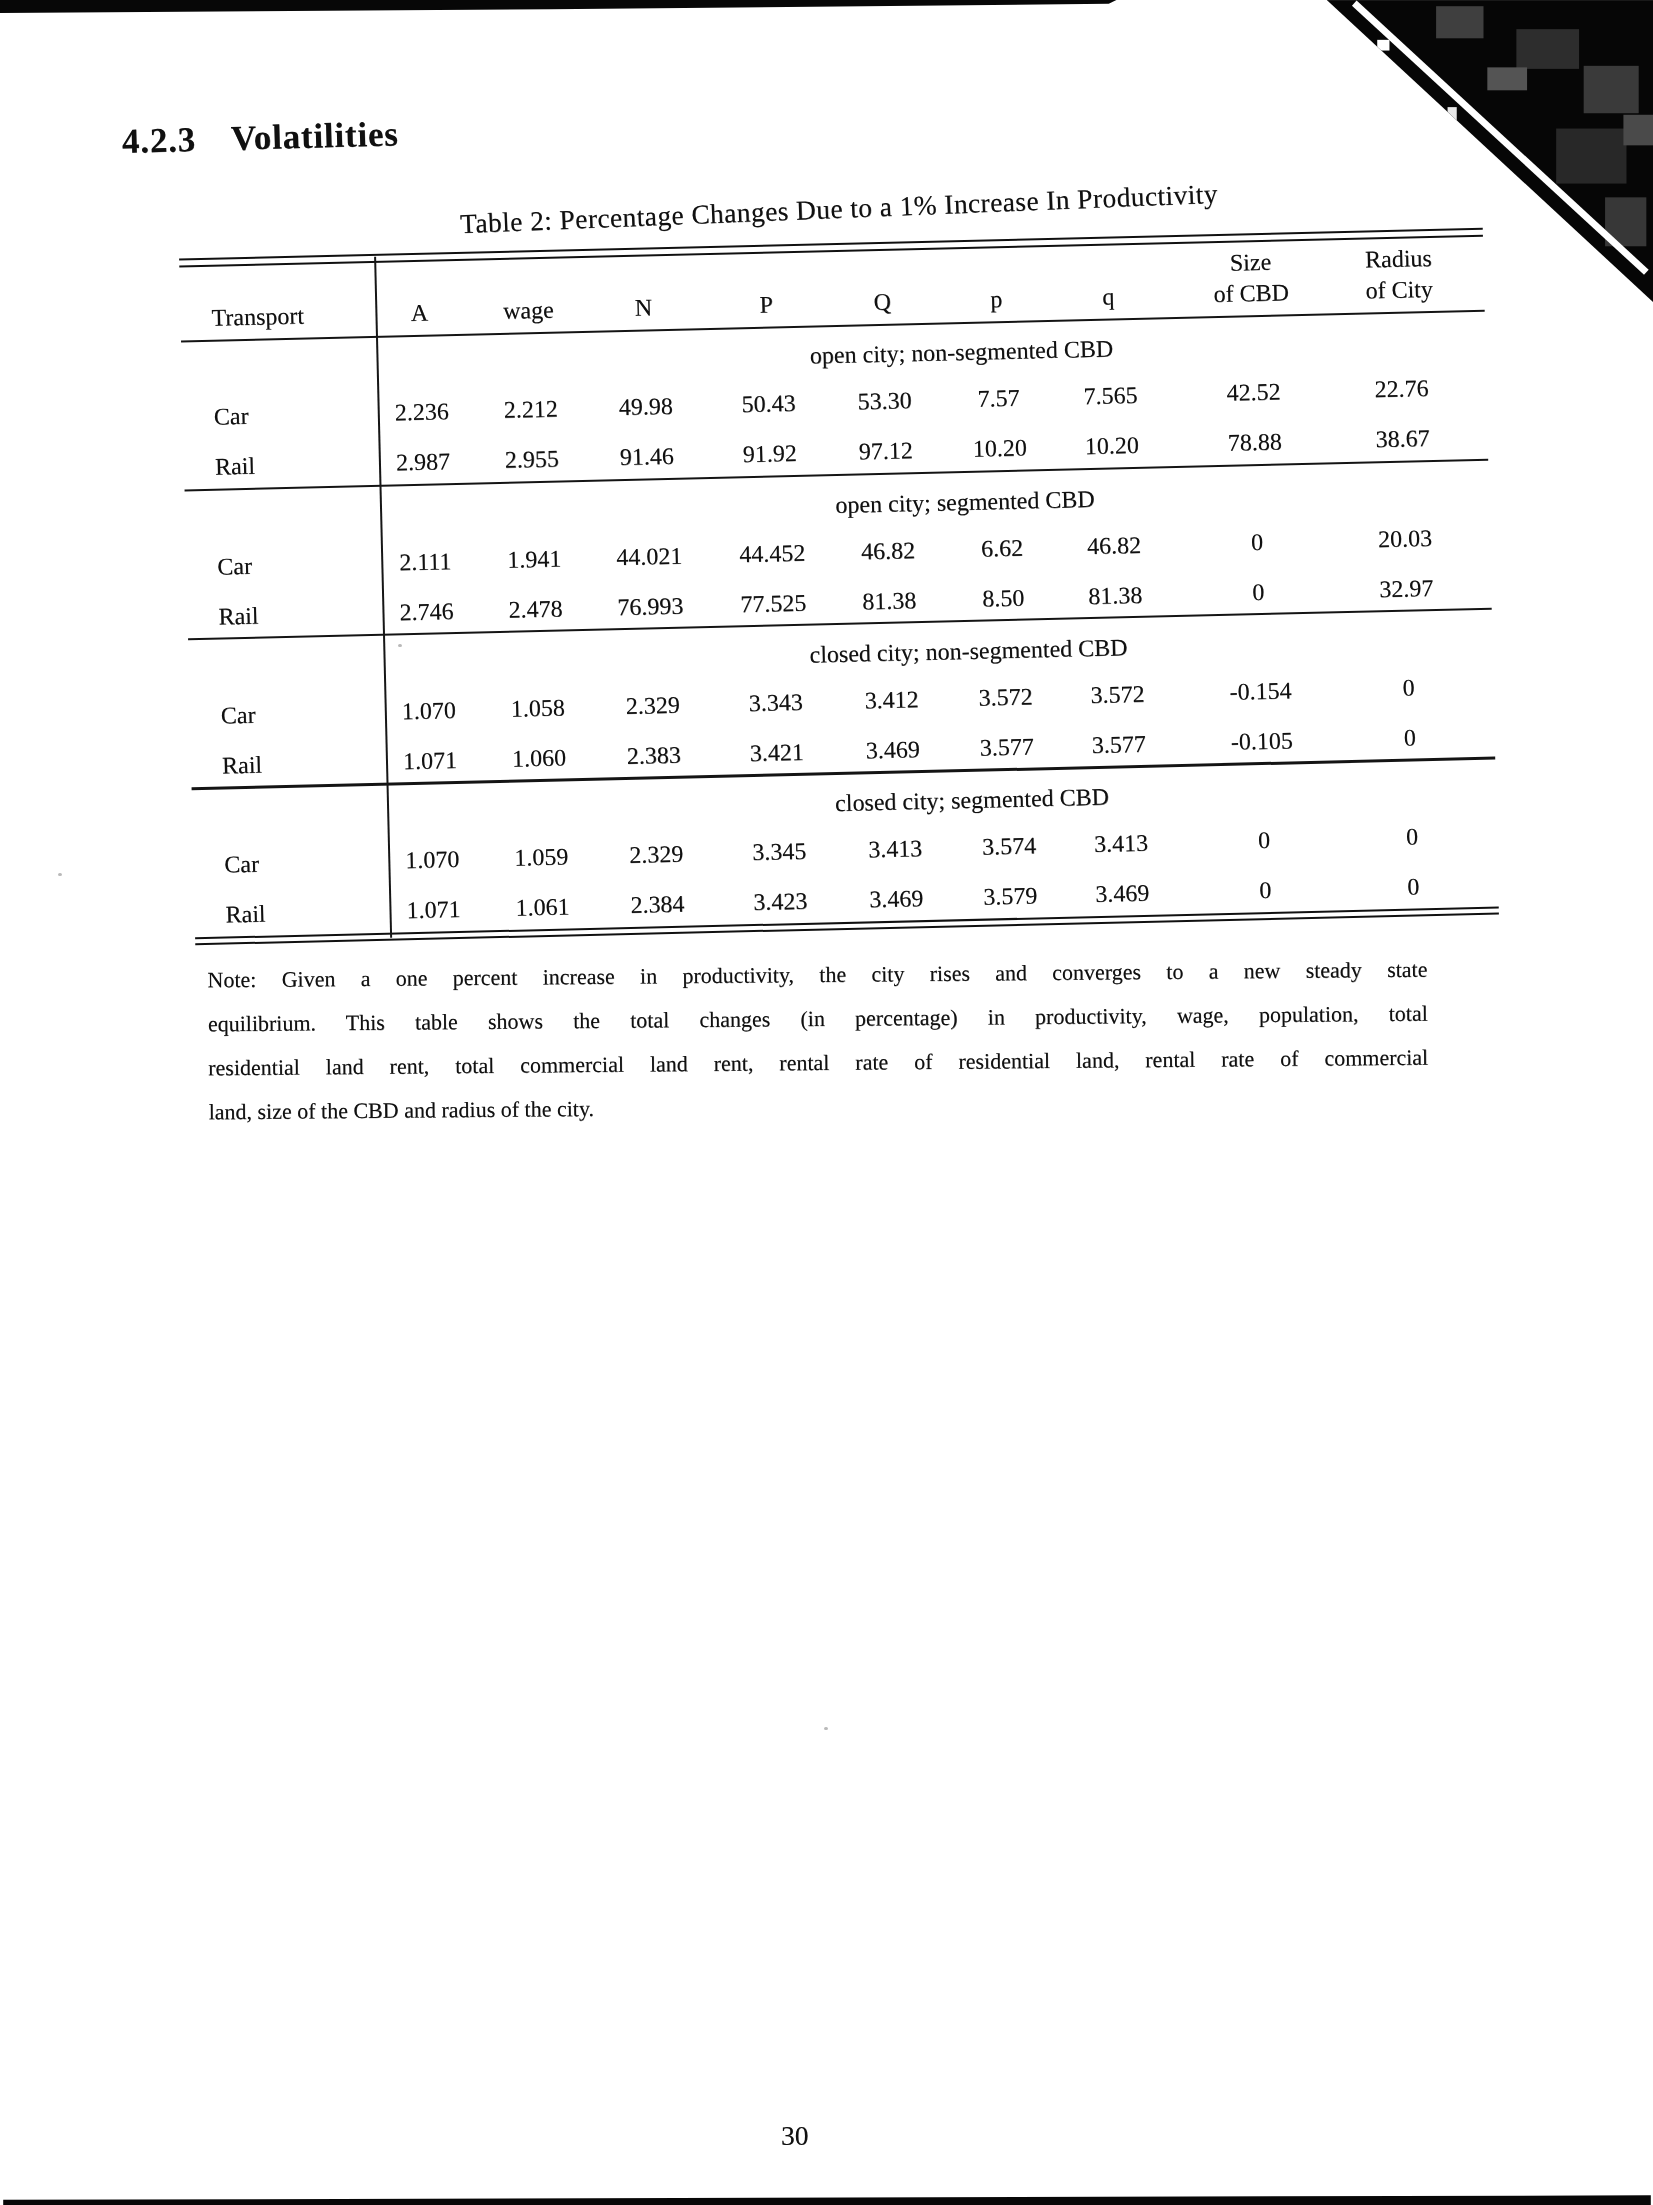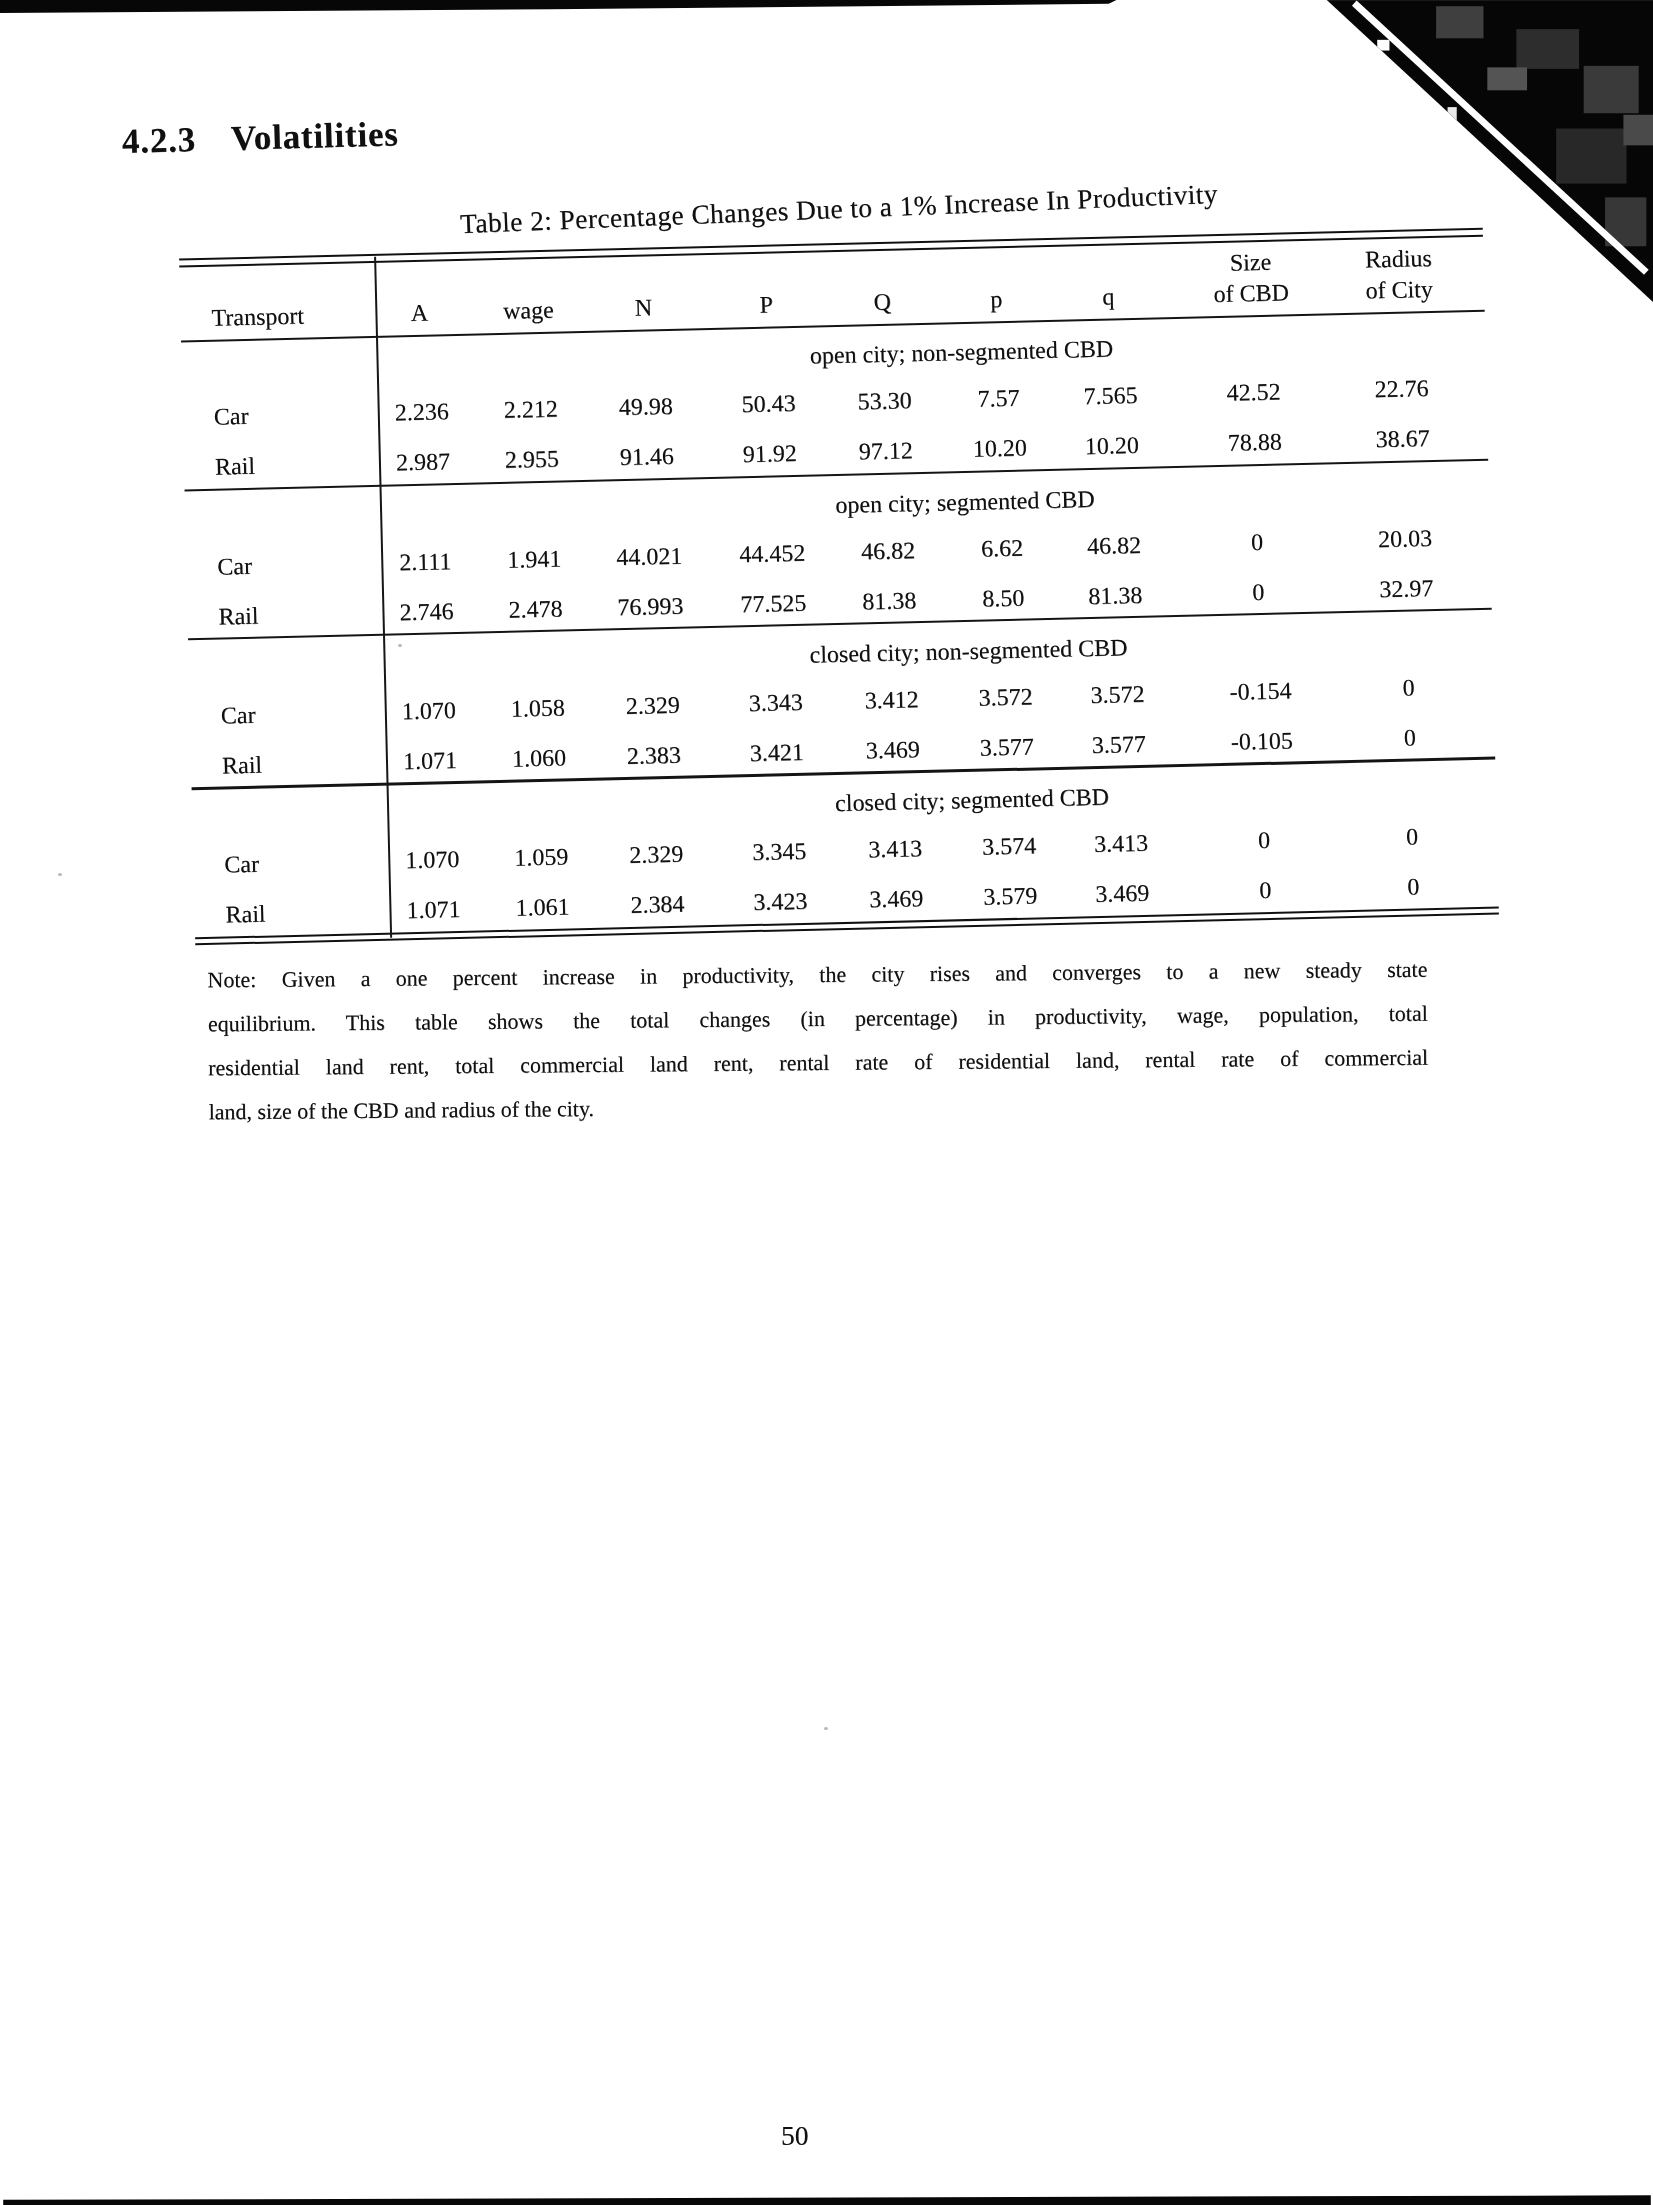--- a/index.html
+++ b/index.html
@@ -239,16 +239,16 @@
       <div class="vdiv"></div>
     </div>
 
   <div class="note" id="note">
       <div class="note-line">Note:  Given a one percent increase in productivity, the city rises and converges to a new steady state</div>
       <div class="note-line">equilibrium.  This table shows the total changes (in percentage) in productivity, wage, population, total</div>
       <div class="note-line">residential land rent, total commercial land rent, rental rate of residential land, rental rate of commercial</div>
       <div class="note-line last">land, size of the CBD and radius of the city.</div>
     </div>
 
-  <div class="pagenum">50</div>
+  <div class="pagenum">30</div>
 
 </div>
 
 
 </body></html>

